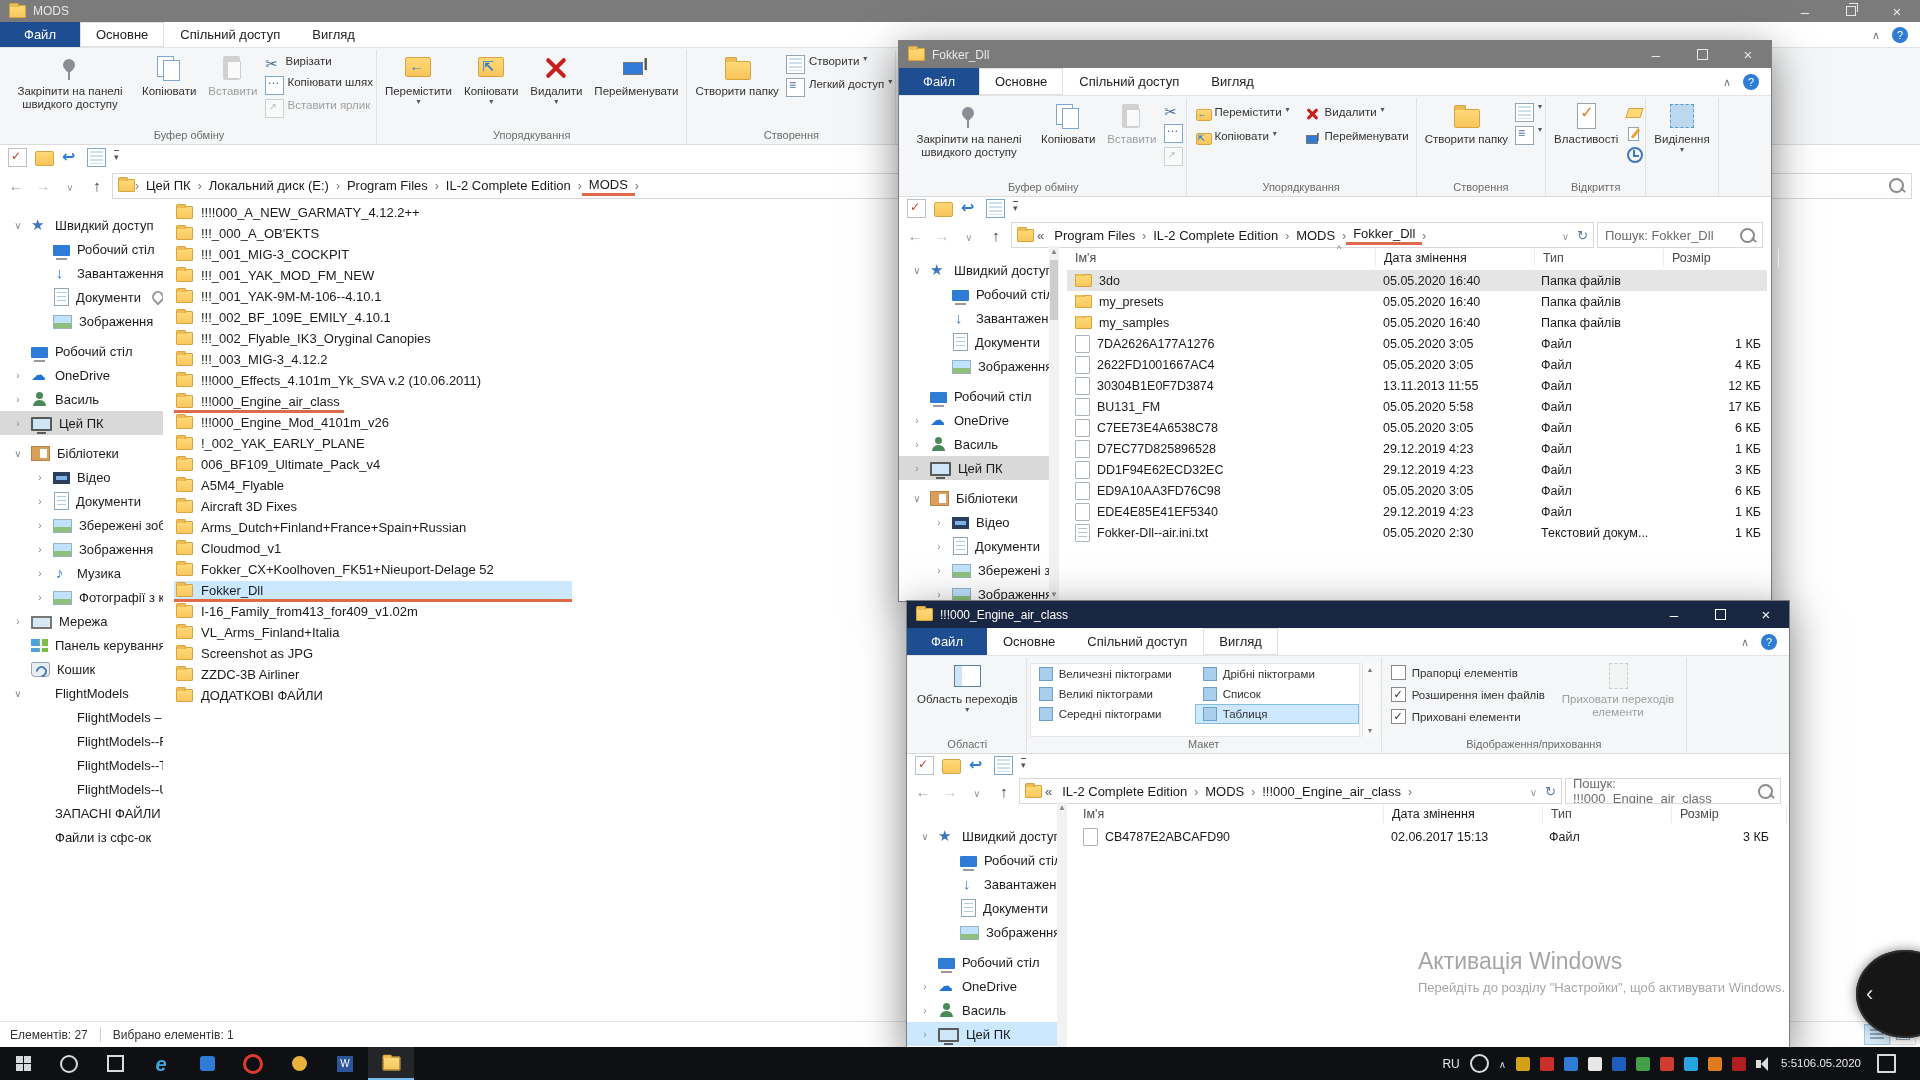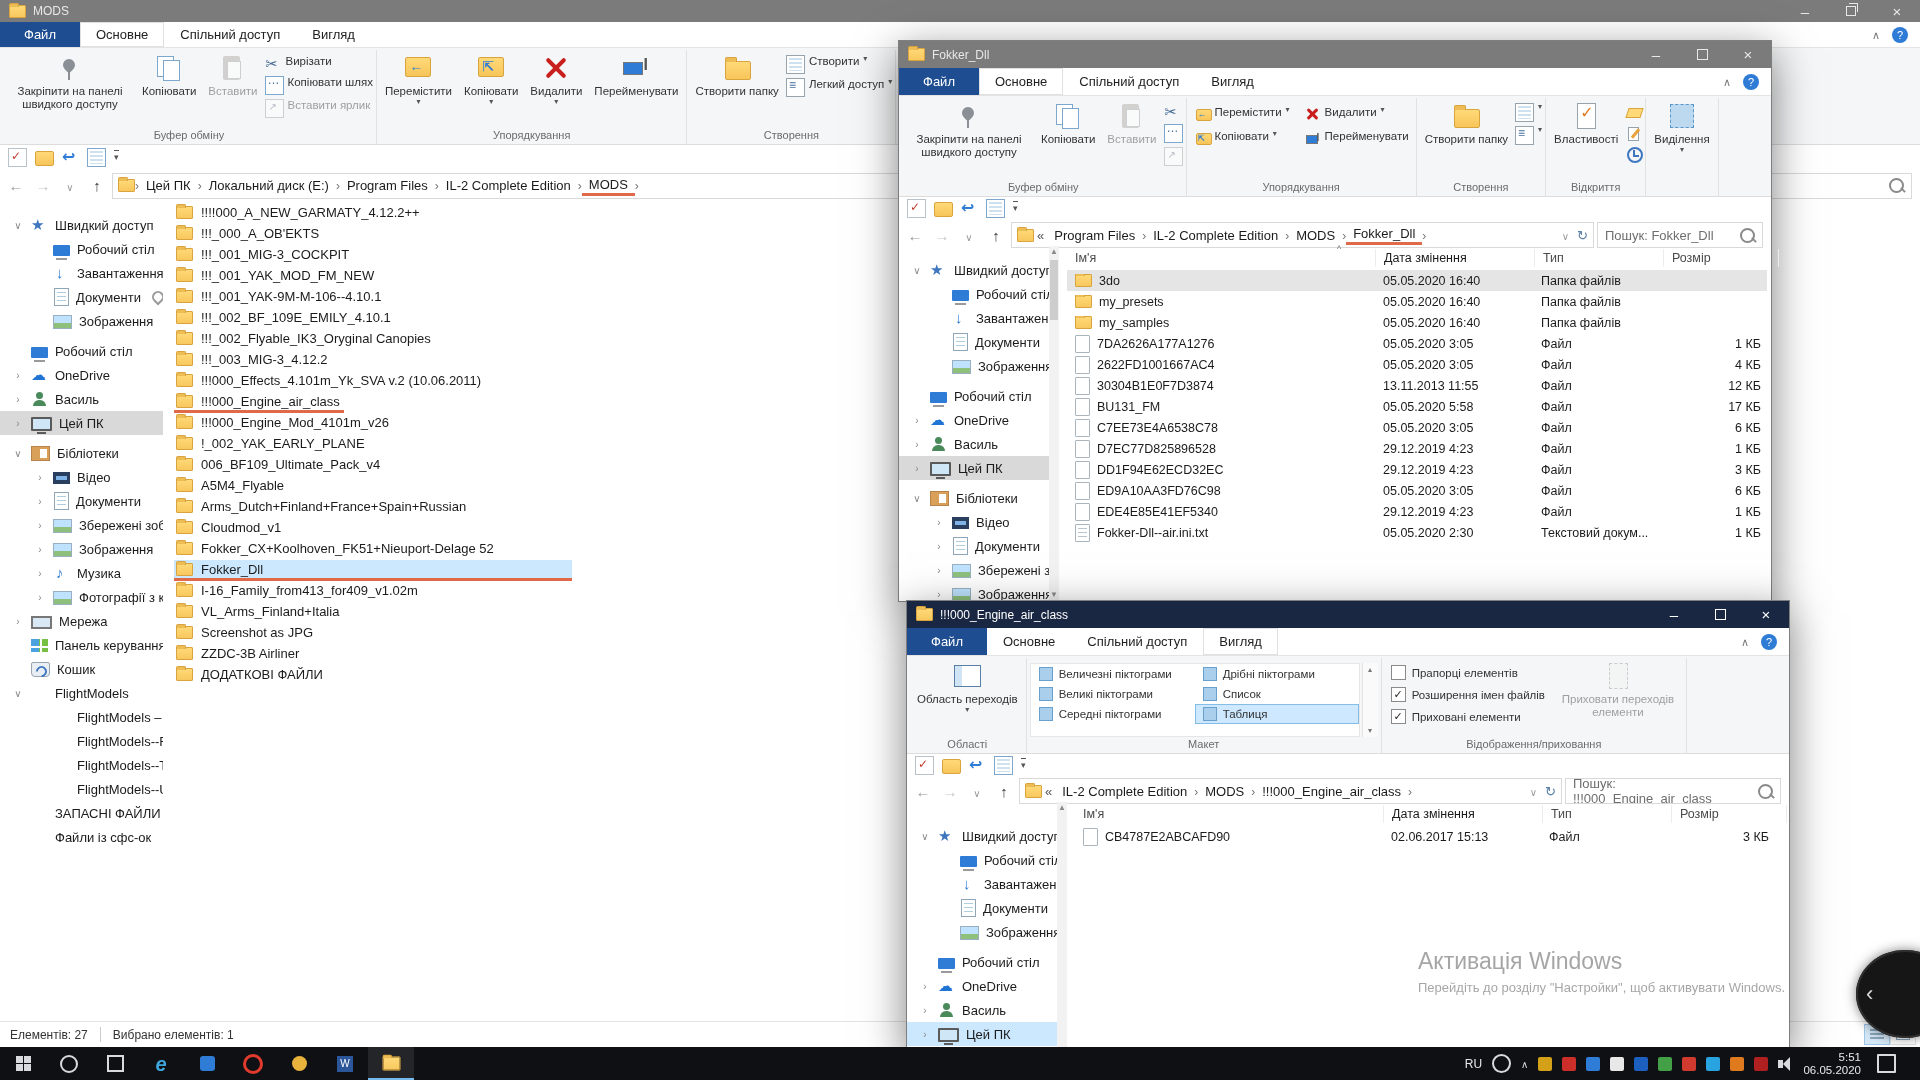--- a/index.html
+++ b/index.html
@@ -231,21 +231,21 @@
   .tb-daemon{width:15px;height:15px;background:#e8b23c;border-radius:50%}
   .tb-word{width:16px;height:16px;background:#2b579a;color:#fff;font-size:10px;display:flex;align-items:center;justify-content:center}
   .tb-word::before{content:"W"}
   .tb-expl{transform:scale(.95)}
   .tray{margin-left:auto;display:flex;align-items:center;gap:10px;padding-right:3px;font-size:12px}
   .tray-person{width:15px;height:15px;border-radius:50%;border:2px solid #d8dadc}
   .tray-chev::before{content:"∧";font-size:10px;color:#d8dadc}
   .tri{width:14px;height:14px;border-radius:2px;flex:none}
   .spk{width:5px;height:8px;background:#d8dadc;position:relative;margin-right:4px}
   .spk::before{content:"";position:absolute;right:-7px;top:-3px;border:7px solid transparent;border-left:none;border-right:7px solid #d8dadc}
-  .clock{display:flex;flex-direction:column;align-items:flex-end;font-size:11.5px;line-height:13px;padding:0 6px}
+  .clock{display:flex;flex-direction:row;align-items:flex-end;font-size:11.5px;line-height:13px;padding:0 6px}
   .notif{width:15px;height:15px;border:2px solid #d8dadc;border-radius:1px;position:relative;margin-right:4px}
   .show-desktop{width:6px;border-left:1px solid #4a4a4a}
 </style>
 </head>
 <body>
 
 <div class="screen">
 
   <section class="window" style="left:0;top:0;width:1920px;height:1047px;z-index:1">
     <header class="titlebar tb-gray" style="height:22px">
@@ -739,20 +739,26 @@
           </span>
         </div>
 
         <div class="mrow">
           <span class="rowin">
             <span class="fold sm"></span>
             <span>A5M4_Flyable</span>
           </span>
         </div>
 
+        <div class="mrow">
+          <span class="rowin">
+            <span class="fold sm"></span>
+            <span>Aircraft 3D Fixes</span>
+          </span>
+        </div>
 
         <div class="mrow">
           <span class="rowin">
             <span class="fold sm"></span>
             <span>Arms_Dutch+Finland+France+Spain+Russian</span>
           </span>
         </div>
 
         <div class="mrow">
           <span class="rowin">

